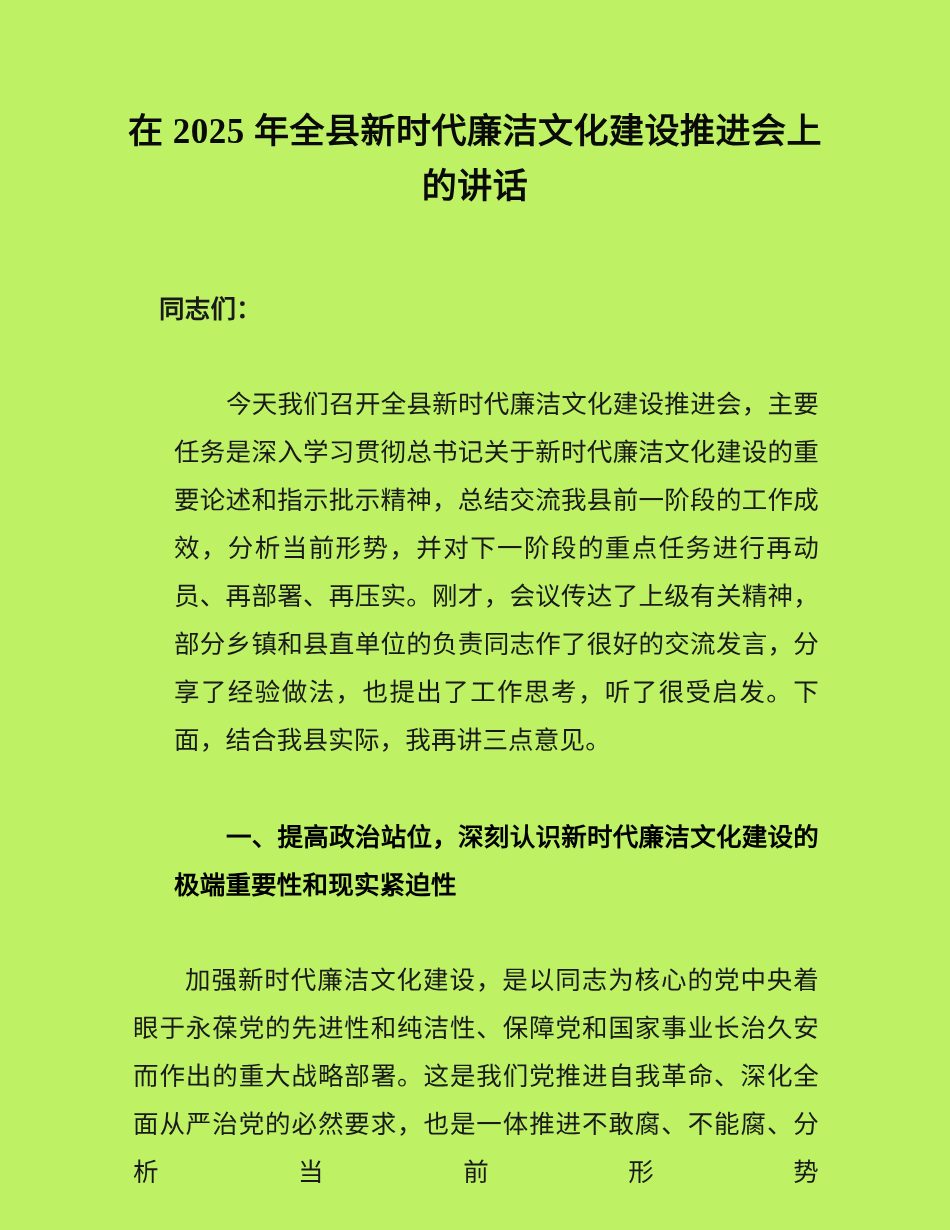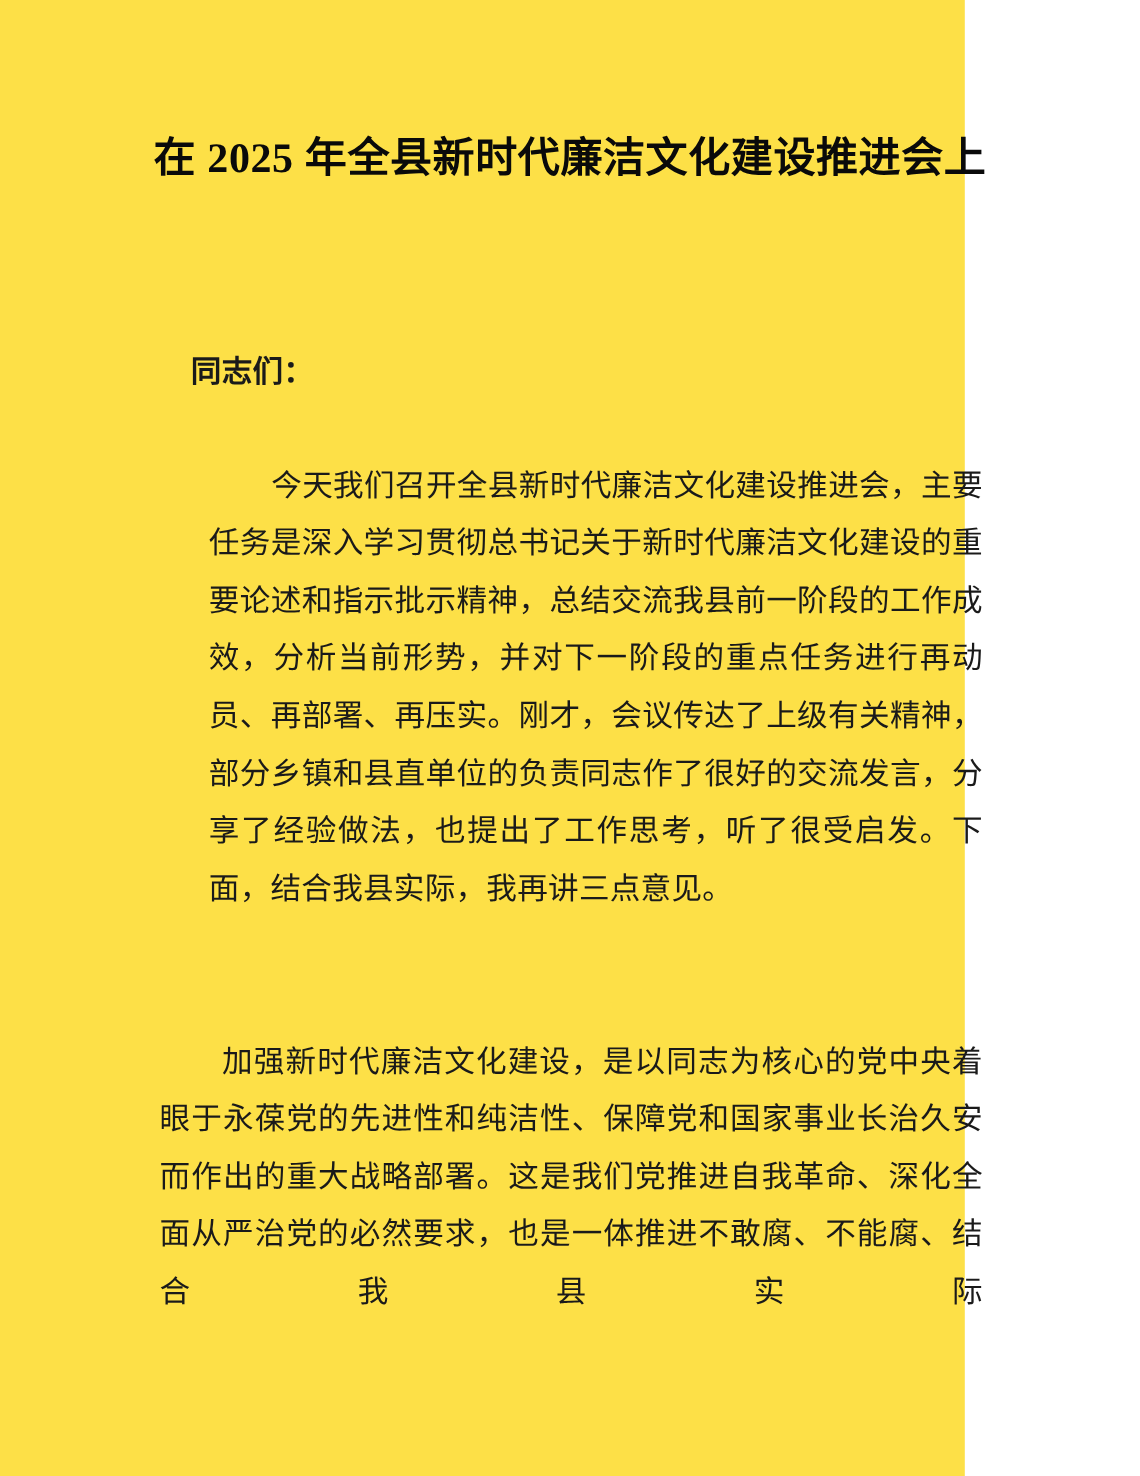--- a/index.html
+++ b/index.html
@@ -12,23 +12,23 @@
     width: 950px;
     height: 1230px;
     overflow: hidden;
     font-family: "Liberation Serif", "DejaVu Serif", serif;
     color: #000000;
     -webkit-font-smoothing: antialiased;
   }
 
   .page {
     position: relative;
-    width: 804px;
+    width: 950px;
     height: 1230px;
-    background: #fde047;
+    background: #bef264;
     box-sizing: border-box;
   }
 
   
   .doc-title {
     position: absolute;
     left: 118px;
     top: 104px;
     width: 714px;
     text-align: center;
@@ -104,32 +104,34 @@
     text-align-last: justify;
   }
 </style>
 </head>
 <body>
 
 <div class="page">
 
   <div class="doc-title">
     <span class="title-line">在 2025 年全县新时代廉洁文化建设推进会上</span>
+    <span class="title-line">的讲话</span>
   </div>
 
   <div class="body-region">
 
     <p class="para salutation">同志们：</p>
 
     <div class="gap-1"></div>
 
     <p class="para indent justify-all">今天我们召开全县新时代廉洁文化建设推进会，主要任务是深入学习贯彻总书记关于新时代廉洁文化建设的重要论述和指示批示精神，总结交流我县前一阶段的工作成效，分析当前形势，并对下一阶段的重点任务进行再动员、再部署、再压实。刚才，会议传达了上级有关精神，部分乡镇和县直单位的负责同志作了很好的交流发言，分享了经验做法，也提出了工作思考，听了很受启发。下面，结合我县实际，我再讲三点意见。</p>
 
     <div class="gap-2"></div>
 
+    <p class="section-heading justify-all">一、提高政治站位，深刻认识新时代廉洁文化建设的极端重要性和现实紧迫性</p>
 
     <div class="gap-3"></div>
 
-    <p class="para indent justify-full">加强新时代廉洁文化建设，是以同志为核心的党中央着眼于永葆党的先进性和纯洁性、保障党和国家事业长治久安而作出的重大战略部署。这是我们党推进自我革命、深化全面从严治党的必然要求，也是一体推进不敢腐、不能腐、结合我县实际</p>
+    <p class="para indent justify-full">加强新时代廉洁文化建设，是以同志为核心的党中央着眼于永葆党的先进性和纯洁性、保障党和国家事业长治久安而作出的重大战略部署。这是我们党推进自我革命、深化全面从严治党的必然要求，也是一体推进不敢腐、不能腐、分析当前形势</p>
 
   </div>
 
 </div>
 
 </body></html>

